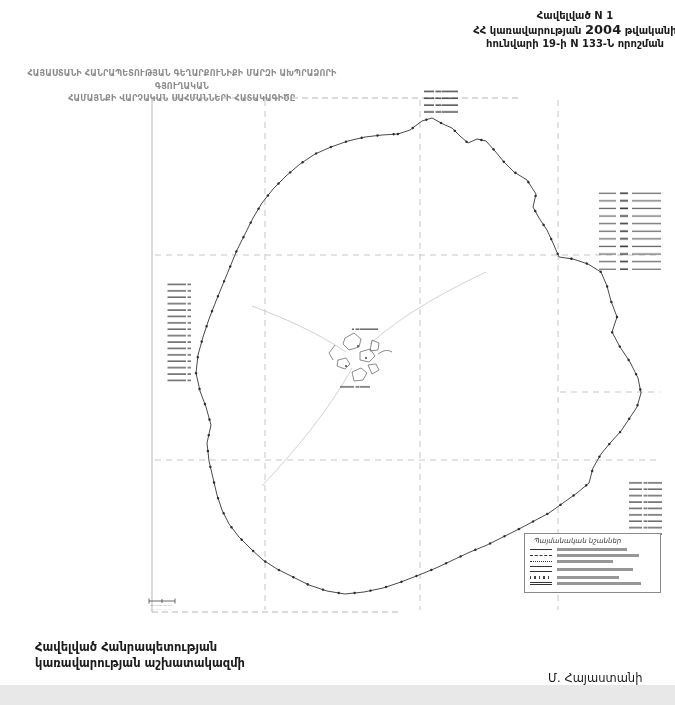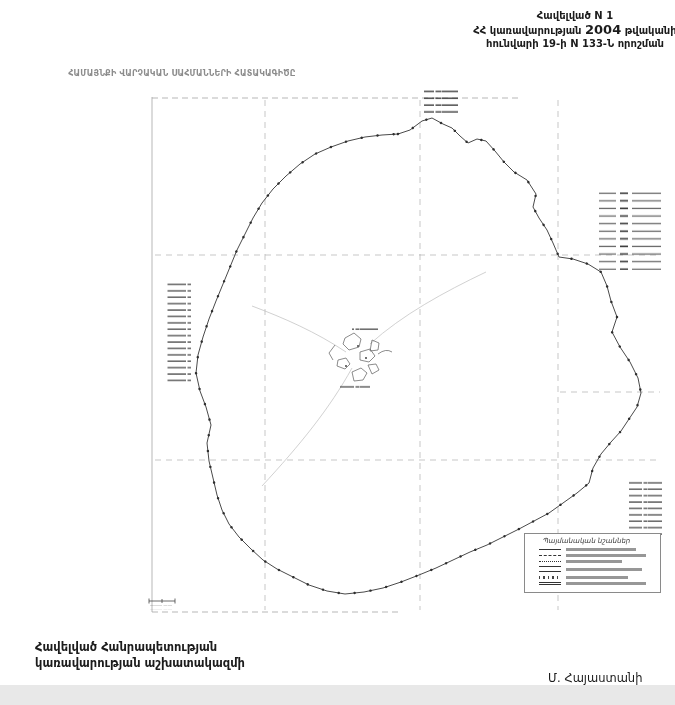--- a/index.html
+++ b/index.html
@@ -8,21 +8,21 @@
   .map-svg{position:absolute;left:0;top:0}
 
   .appendix{position:absolute;left:452px;top:9px;width:246px;text-align:center;
             font-weight:bold;font-size:10px;line-height:13.5px;white-space:nowrap}
   .appendix .year{font-size:13px}
 
   .doc-title{position:absolute;left:6px;top:68px;width:352px;text-align:center;
              color:#8c8c8c;font-size:8px;line-height:12.5px;letter-spacing:.2px;font-weight:bold}
 
   .legend{position:absolute;left:524px;top:533px;width:137px;height:60px;
-          border:1px solid #8a8a8a;background:#fff;box-sizing:border-box;padding:3px 14px}
+          border:1px solid #8a8a8a;background:#fff;box-sizing:border-box;padding:3px 5px}
   .legend-title{font-size:7px;font-style:italic;color:#3a3a3a;margin:0 0 2px 4px;white-space:nowrap}
   .legend-row{display:flex;align-items:center;margin:3.4px 0}
   .sym{width:22px;flex:0 0 22px;margin-right:5px;height:0}
   .s1{border-top:1.2px solid #333}
   .s2{border-top:1px dashed #333}
   .s3{border-top:1px dotted #333}
   .s4{height:4px;border-top:1px solid #333;border-bottom:1px solid #333}
   .s5{height:3px;background:repeating-linear-gradient(90deg,#444 0 1.5px,transparent 1.5px 4.5px)}
   .s6{border-top:3px double #333}
   .lbl{height:2.6px;background:#979797}
@@ -135,20 +135,21 @@
     <div>Հավելված N 1</div>
     <div>
       <span>ՀՀ կառավարության</span>
       <span class="year">2004</span>
       <span>թվականի</span>
     </div>
     <div>հունվարի 19-ի N 133-Ն որոշման</div>
   </div>
 
   <div class="doc-title">
+    <div>ՀԱՅԱՍՏԱՆԻ ՀԱՆՐԱՊԵՏՈՒԹՅԱՆ ԳԵՂԱՐՔՈՒՆԻՔԻ ՄԱՐԶԻ ԱԽՊՐԱՁՈՐԻ ԳՅՈՒՂԱԿԱՆ</div>
     <div>ՀԱՄԱՅՆՔԻ ՎԱՐՉԱԿԱՆ ՍԱՀՄԱՆՆԵՐԻ ՀԱՏԱԿԱԳԻԾԸ</div>
   </div>
 
   <div class="legend">
     <div class="legend-title">Պայմանական նշաններ</div>
     <div class="legend-row">
       <span class="sym s1"></span>
       <span class="lbl"></span>
     </div>
     <div class="legend-row">

